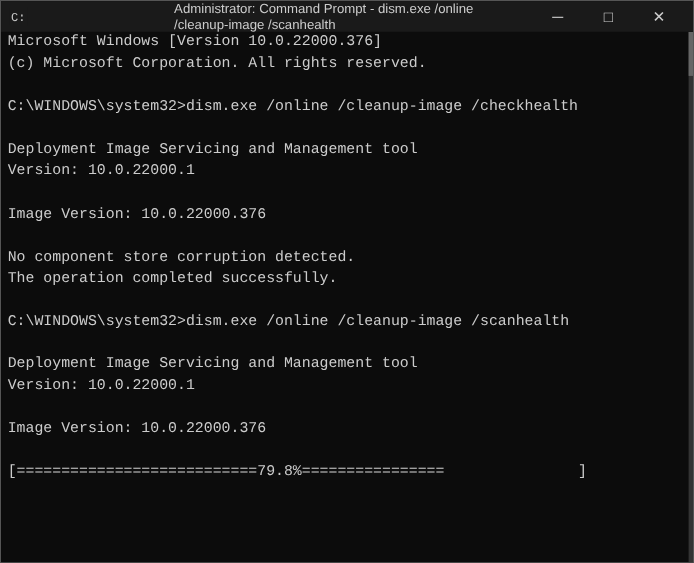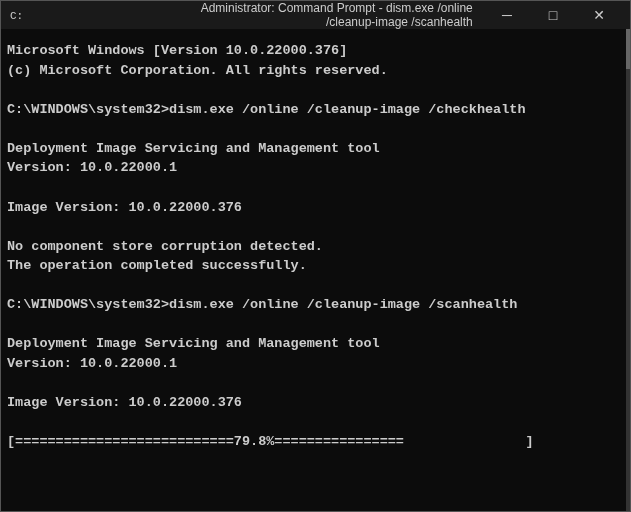--- a/index.html
+++ b/index.html
@@ -47,21 +47,21 @@
     .title-bar-icon svg {
       width: 16px;
       height: 16px;
     }
 
     .title-bar-text {
       color: #cccccc;
       font-size: 12px;
       font-family: 'Segoe UI', sans-serif;
       flex: 1;
-      text-align: right;
+      text-align: left;
       position: absolute;
       left: 50%;
       transform: translateX(-50%);
     }
 
     .title-bar-controls {
       display: flex;
       gap: 0;
       margin-left: auto;
     }
@@ -76,24 +76,23 @@
       cursor: pointer;
       display: flex;
       align-items: center;
       justify-content: center;
       font-family: 'Segoe UI', sans-serif;
     }
 
     .terminal-body {
       flex: 1;
       background: #0c0c0c;
-      padding: 12px 6px;
+      padding: 0 6px;
       overflow: hidden;
       position: relative;
-      font-weight: bold;
     }
 
     .terminal-content {
       color: #cccccc;
       font-size: 13.5px;
       line-height: 1.45;
       white-space: pre;
     }
 
     .scrollbar {

